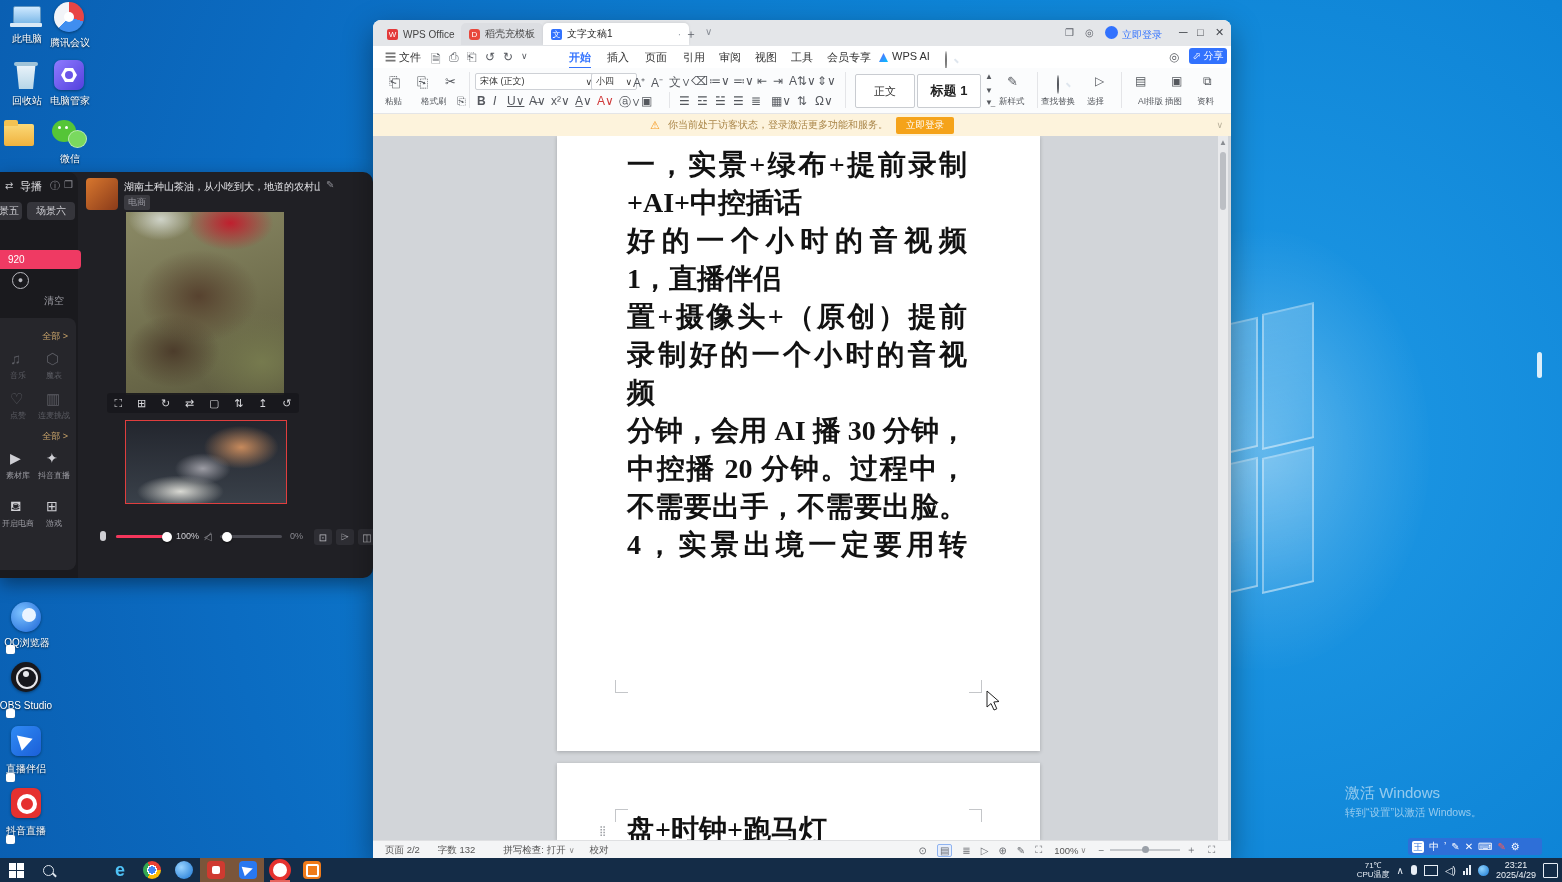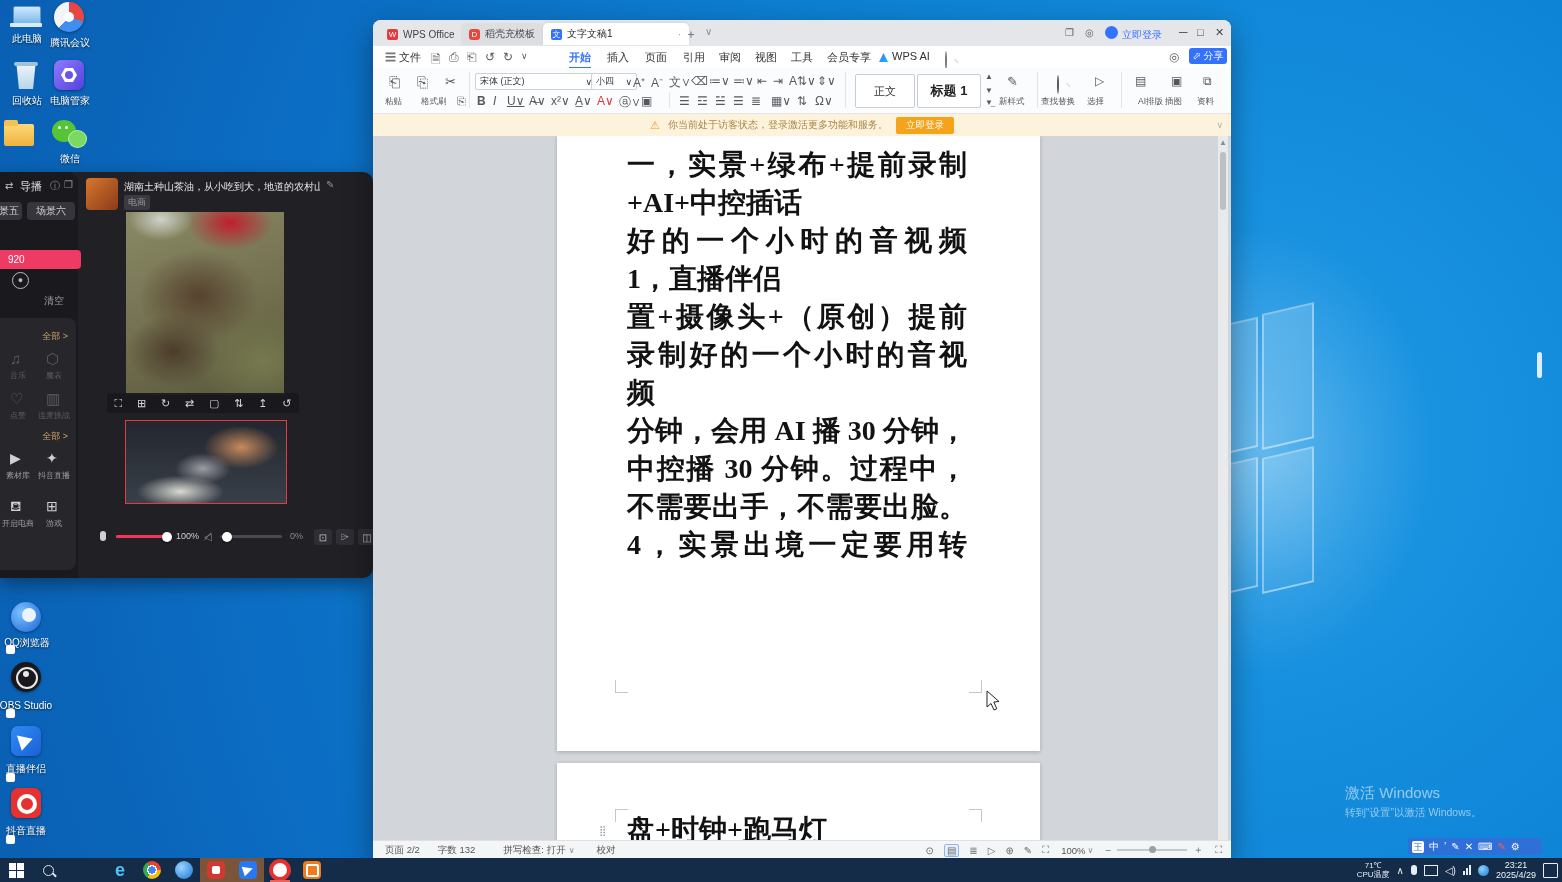--- a/index.html
+++ b/index.html
@@ -372,21 +372,21 @@
     <div class="abs page" style="left:184px;top:0;width:483px;height:615px;">
       <div class="abs" style="left:70px;top:10px;">
         <div class="line">一，实景+绿布+提前录制</div>
         <div class="line short">+AI+中控插话</div>
         <div class="line">好的一个小时的音视频</div>
         <div class="line short">1，直播伴侣</div>
         <div class="line">置+摄像头+（原创）提前</div>
         <div class="line">录制好的一个小时的音视</div>
         <div class="line short">频</div>
         <div class="line">分钟，会用 AI 播 30 分钟，</div>
-        <div class="line">中控播 30 分钟。过程中，</div>
+        <div class="line">中控播 20 分钟。过程中，</div>
         <div class="line">不需要出手，不需要出脸。</div>
         <div class="line">4，实景出境一定要用转</div>
       </div>
       <span class="abs cropmark" style="left:58px;bottom:58px;border-left:1px solid #c4c6c9;border-bottom:1px solid #c4c6c9;"></span>
       <span class="abs cropmark" style="right:58px;bottom:58px;border-right:1px solid #c4c6c9;border-bottom:1px solid #c4c6c9;"></span>
     </div>
 
     <div class="abs page" style="left:184px;top:627px;width:483px;height:77px;">
       <span class="abs cropmark" style="left:58px;top:46px;border-left:1px solid #c4c6c9;border-top:1px solid #c4c6c9;"></span>
       <span class="abs cropmark" style="right:58px;top:46px;border-right:1px solid #c4c6c9;border-top:1px solid #c4c6c9;"></span>
@@ -398,21 +398,21 @@
       <span class="abs" style="left:1px;top:2px;color:#8a8d92;font-size:8px;">▲</span>
       <div class="abs thumbbar" style="left:2px;top:16px;"></div>
     </div>
   </div>
 
   <div class="abs statusbar">
     <span style="margin-left:12px;">页面 2/2</span>
     <span style="margin-left:18px;">字数 132</span>
     <span style="margin-left:28px;">拼写检查: 打开</span>
     <span style="margin-left:3px;font-size:8px;color:#888;">∨</span>
-    <span style="margin-left:22px;">校对</span>
+    <span style="margin-left:15px;">校对</span>
     <span class="sb-ic" style="margin-left:310px;">⊙</span>
     <span class="sb-ic" style="margin-left:10px;border:1px solid #8fb3f0;background:#e8effc;padding:0 2px;border-radius:2px;">▤</span>
     <span class="sb-ic" style="margin-left:10px;">≣</span>
     <span class="sb-ic" style="margin-left:10px;">▷</span>
     <span class="sb-ic" style="margin-left:10px;">⊕</span>
     <span class="sb-ic" style="margin-left:10px;">✎</span>
     <span class="sb-ic" style="margin-left:10px;">⛶</span>
     <span style="margin-left:12px;">100%</span>
     <span style="margin-left:2px;font-size:8px;color:#888;">∨</span>
     <span class="sb-ic" style="margin-left:12px;">−</span>

